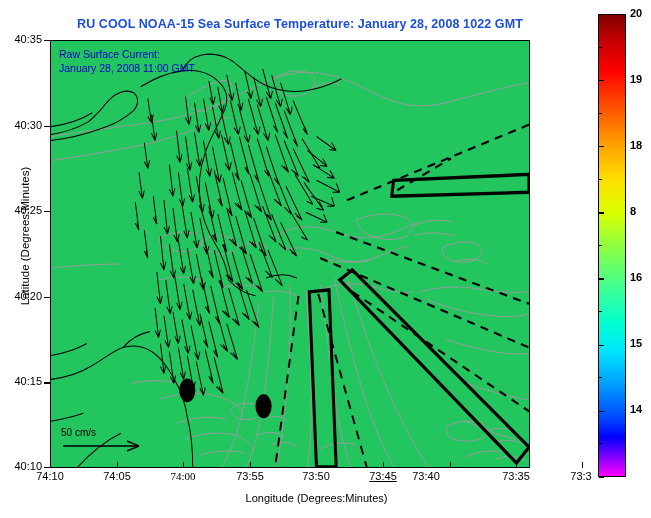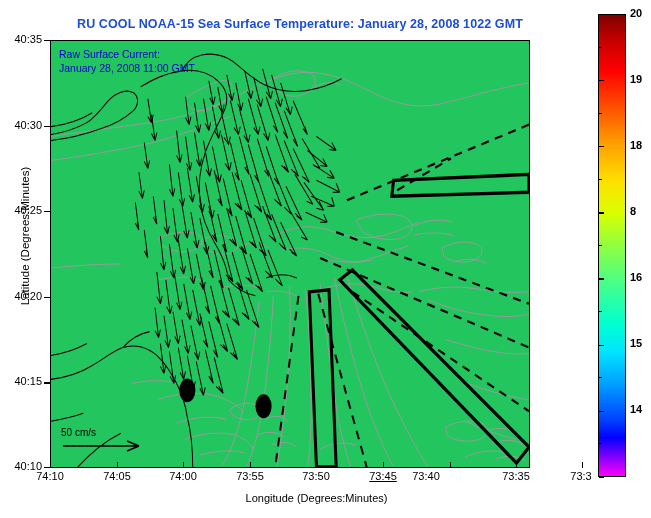--- a/index.html
+++ b/index.html
@@ -351,21 +351,21 @@
   <div class="tick" style="left:183.2px;top:462px;width:1.3px;height:6px;"></div>
   <div class="tick" style="left:249.8px;top:462px;width:1.3px;height:6px;"></div>
   <div class="tick" style="left:316.4px;top:462px;width:1.3px;height:6px;"></div>
   <div class="tick" style="left:383px;  top:462px;width:1.3px;height:6px;"></div>
   <div class="tick" style="left:449.6px;top:462px;width:1.3px;height:6px;"></div>
   <div class="tick" style="left:516.2px;top:462px;width:1.3px;height:6px;"></div>
   <div class="tick" style="left:582px;  top:462px;width:1.3px;height:6px;"></div>
 
   <div class="xtl" style="left:20px;  top:470px;">74:10</div>
   <div class="xtl" style="left:87px;  top:470px;">74:05</div>
-  <div class="xtl" style="left:153px; top:470px;">74:00</div>
+  <div class="xtl" style="left:153px; top:470px;font-family:Liberation Serif, serif;">74:00</div>
   <div class="xtl" style="left:220px; top:470px;">73:55</div>
   <div class="xtl" style="left:286px; top:470px;">73:50</div>
   <div class="xtl" style="left:353px; top:470px;text-decoration:underline;">73:45</div>
   <div class="xtl" style="left:396px; top:470px;">73:40</div>
   <div class="xtl" style="left:486px; top:470px;">73:35</div>
   <div class="xtl" style="left:551px; top:470px;">73:3</div>
 
   <div class="tick" style="left:44px;top:40px;  width:6px;height:1.3px;"></div>
   <div class="tick" style="left:44px;top:125.6px;width:6px;height:1.3px;"></div>
   <div class="tick" style="left:44px;top:211.2px;width:6px;height:1.3px;"></div>

